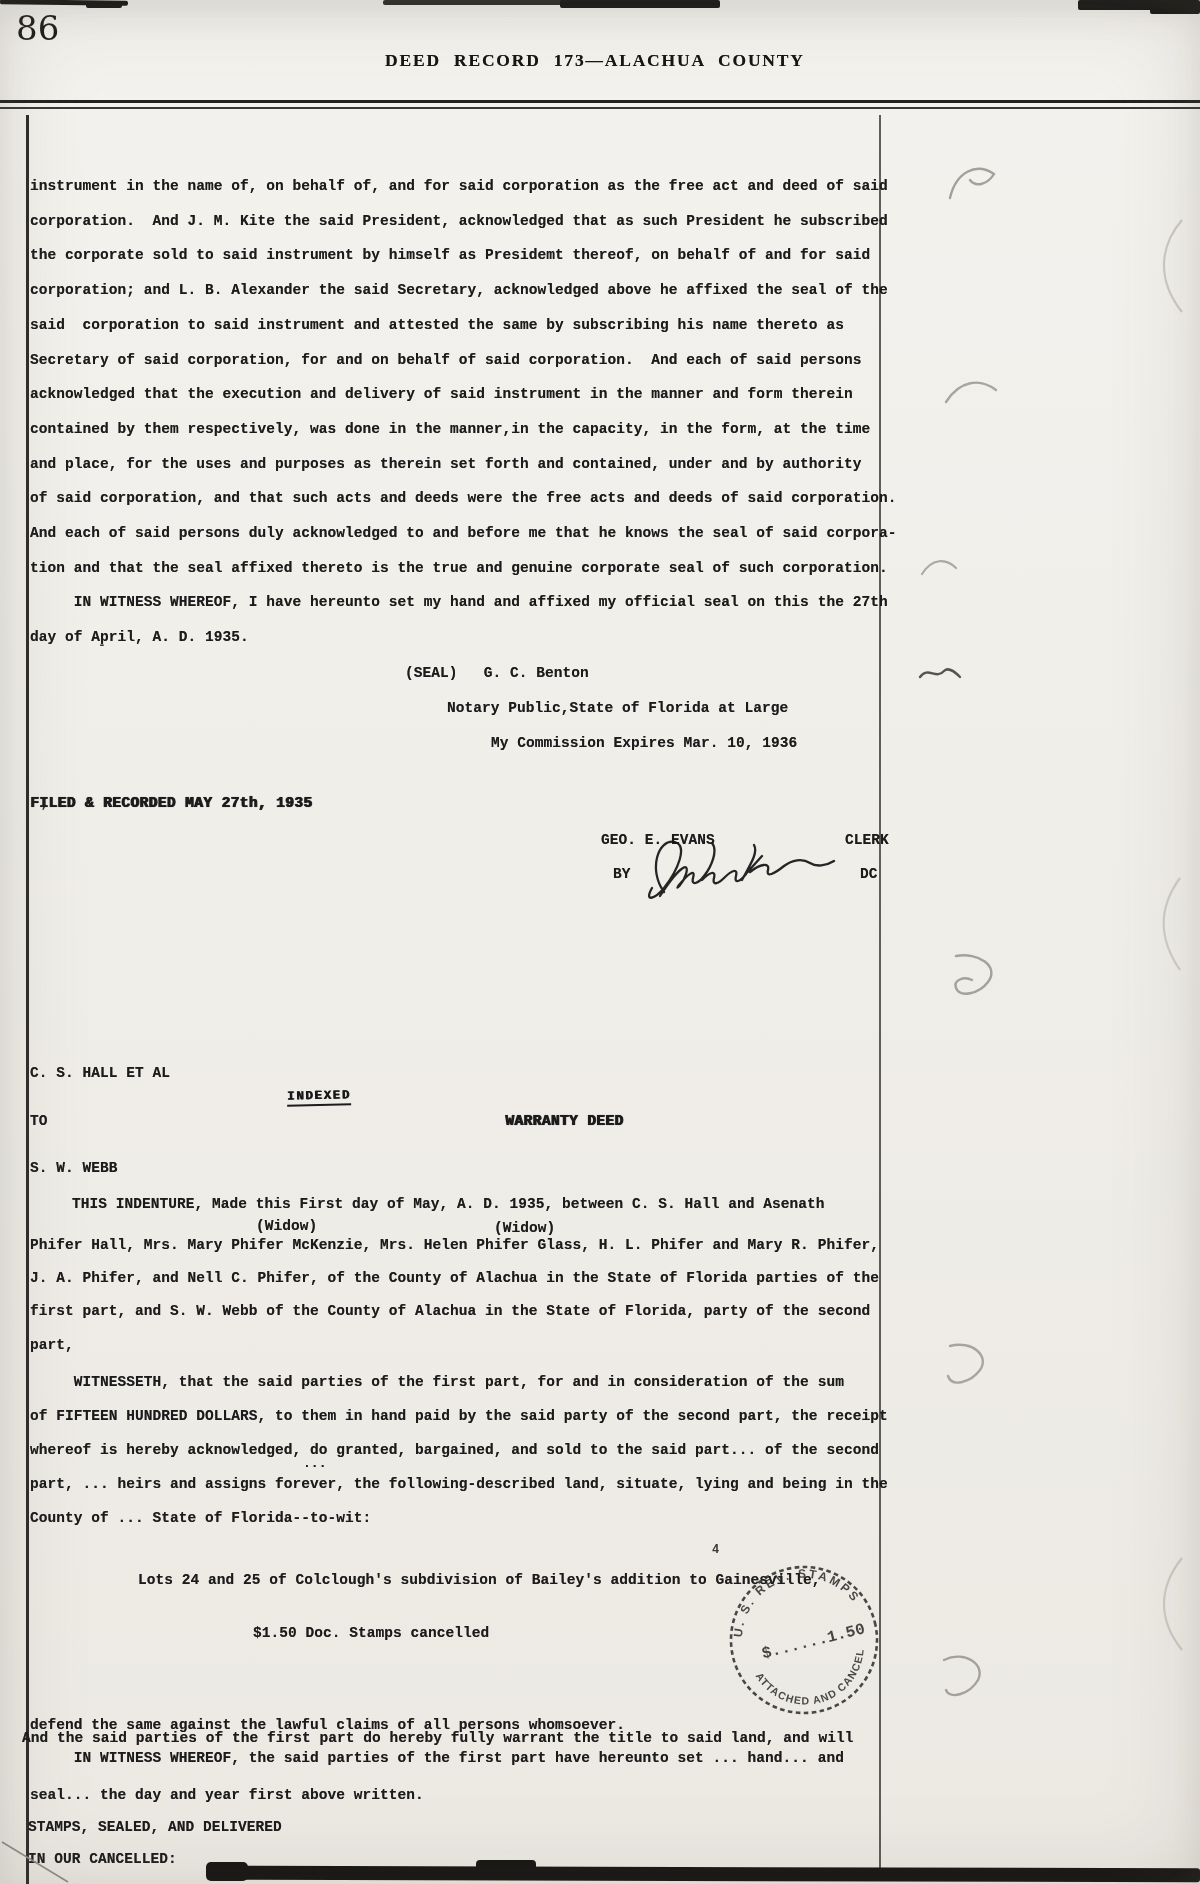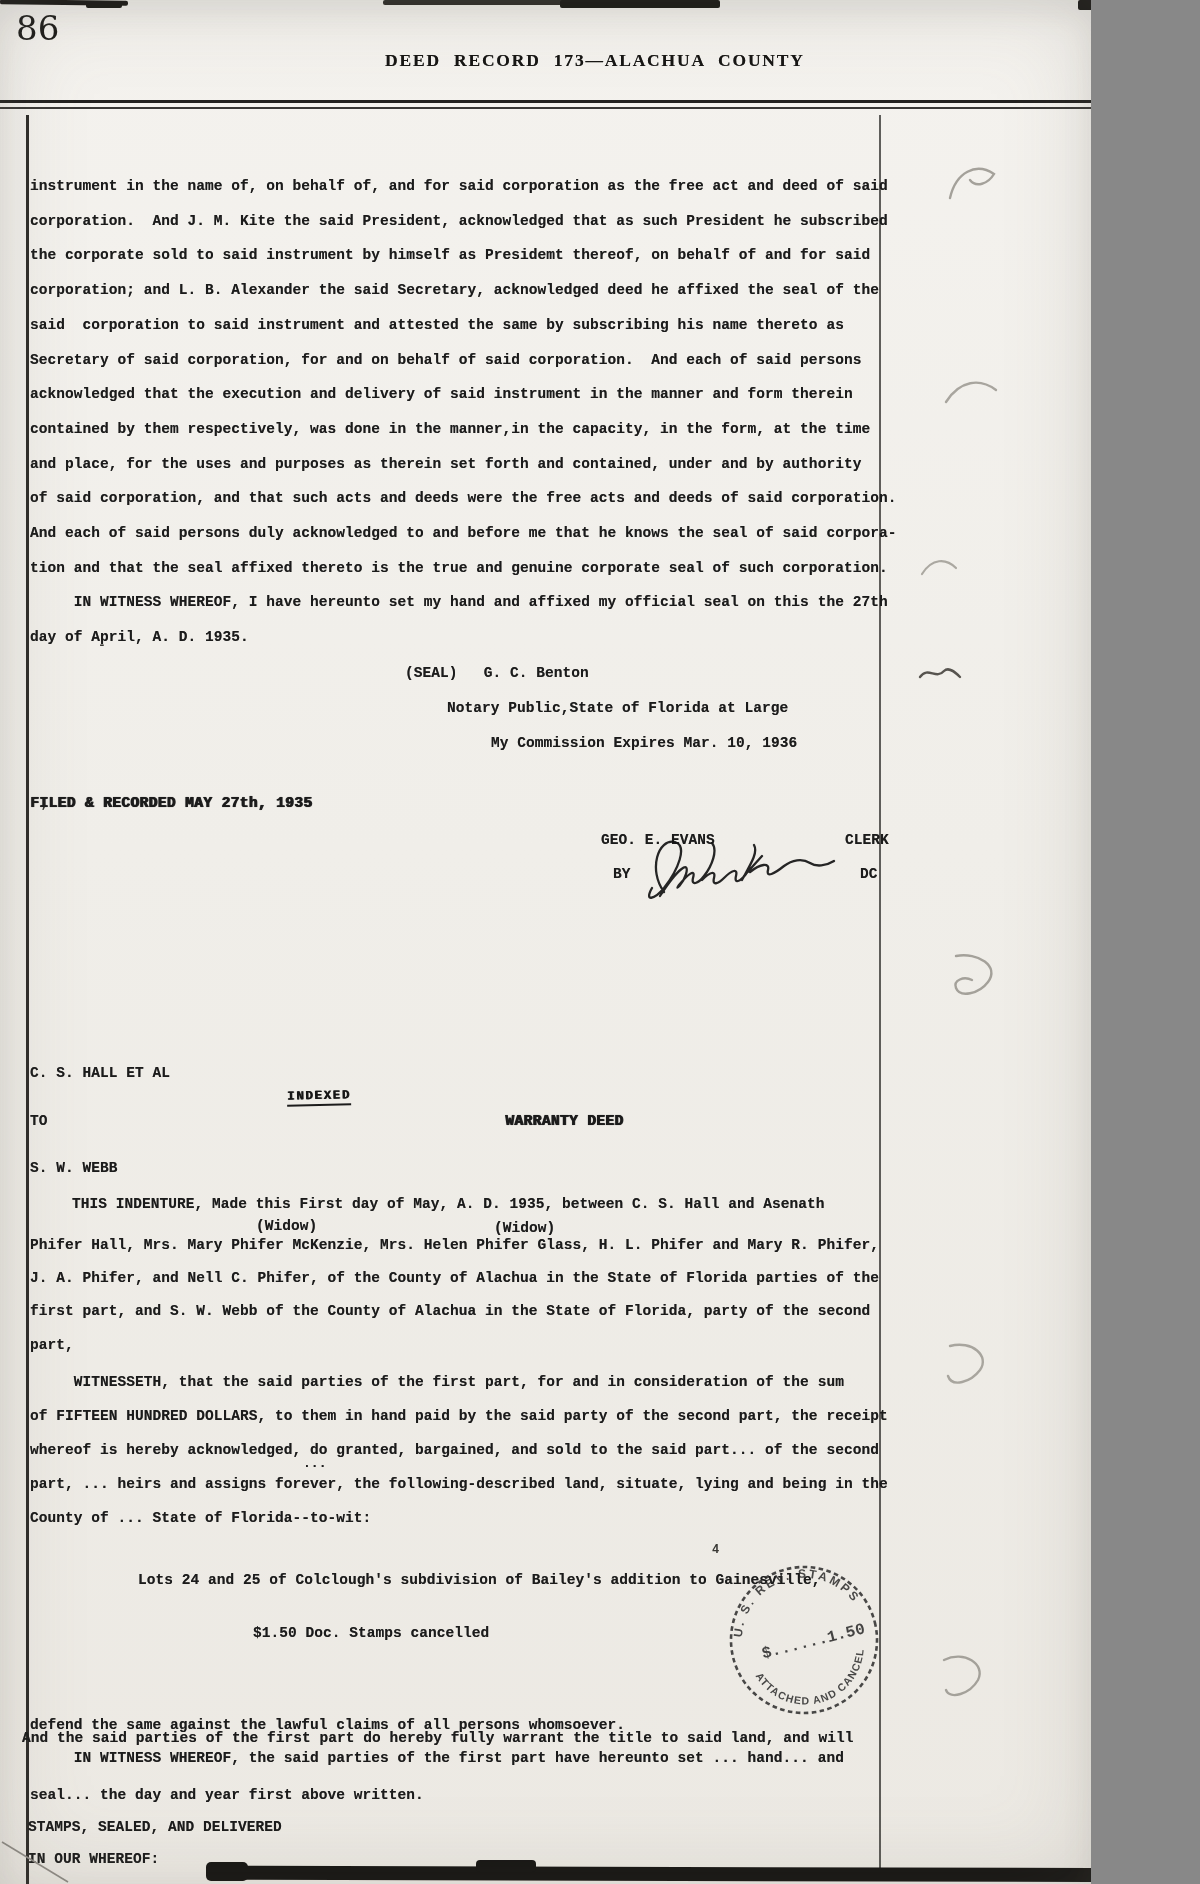--- a/index.html
+++ b/index.html
@@ -1,17 +1,17 @@
 <!DOCTYPE html>
 <html><head>
 <meta charset="utf-8">
 <style>
   html,body{margin:0;padding:0;background:#888;}
   .page{
-    position:relative; width:1091px; height:1884px; overflow:hidden;
+    position:relative; width:1200px; height:1884px; overflow:hidden;
     background:linear-gradient(180deg,#f4f2ee 0%,#f0eee9 45%,#ece9e3 100%);
     font-family:"Liberation Mono", monospace;
   }
   .page::after{
     content:""; position:absolute; inset:0; pointer-events:none;
     box-shadow: inset 0 0 90px rgba(110,104,92,.18), inset 0 14px 30px rgba(90,85,75,.10);
   }
   
   .tl{
     position:absolute; left:30px; white-space:pre;
@@ -65,21 +65,21 @@
 
   <div class="rule" style="top:100px;height:2.5px;"></div>
   <div class="rule" style="top:107px;height:1.5px;opacity:.9;"></div>
 
   <div class="vline" style="left:26px;top:115px;width:2.5px;height:1769px;"></div>
   <div class="vline" style="left:879px;top:115px;width:2px;height:1753px;opacity:.75;"></div>
 
   <div class="tl" style="top:178px;">instrument in the name of, on behalf of, and for said corporation as the free act and deed of said</div>
   <div class="tl" style="top:213px;">corporation.  And J. M. Kite the said President, acknowledged that as such President he subscribed</div>
   <div class="tl" style="top:247px;">the corporate sold to said instrument by himself as Presidemt thereof, on behalf of and for said</div>
-  <div class="tl" style="top:282px;">corporation; and L. B. Alexander the said Secretary, acknowledged deed he affixed the seal of the</div>
+  <div class="tl" style="top:282px;">corporation; and L. B. Alexander the said Secretary, acknowledged above he affixed the seal of the</div>
   <div class="tl" style="top:317px;">said  corporation to said instrument and attested the same by subscribing his name thereto as</div>
   <div class="tl" style="top:352px;">Secretary of said corporation, for and on behalf of said corporation.  And each of said persons</div>
   <div class="tl" style="top:386px;">acknowledged that the execution and delivery of said instrument in the manner and form therein</div>
   <div class="tl" style="top:421px;">contained by them respectively, was done in the manner,in the capacity, in the form, at the time</div>
   <div class="tl" style="top:456px;">and place, for the uses and purposes as therein set forth and contained, under and by authority</div>
   <div class="tl" style="top:490px;">of said corporation, and that such acts and deeds were the free acts and deeds of said corporation.</div>
   <div class="tl" style="top:525px;">And each of said persons duly acknowledged to and before me that he knows the seal of said corpora-</div>
   <div class="tl" style="top:560px;">tion and that the seal affixed thereto is the true and genuine corporate seal of such corporation.</div>
   <div class="tl" style="top:594px;">     IN WITNESS WHEREOF, I have hereunto set my hand and affixed my official seal on this the 27th</div>
   <div class="tl" style="top:629px;">day of April, A. D. 1935.</div>
@@ -137,21 +137,21 @@
       </text>
       <text x="38" y="90" font-family="Liberation Mono, monospace" font-size="16" font-weight="700" fill="#1f1f1f">$......1.50</text>
     </g>
   </svg>
 
   <div class="tl" style="left:22px;top:1682px;margin-top:48px;">And the said parties of the first part do hereby fully warrant the title to said land, and will</div>
   <div class="tl" style="top:1717px;">defend the same against the lawful claims of all persons whomsoever.</div>
   <div class="tl" style="top:1750px;">     IN WITNESS WHEREOF, the said parties of the first part have hereunto set ... hand... and</div>
   <div class="tl" style="top:1787px;">seal... the day and year first above written.</div>
   <div class="tl" style="left:28px;top:1819px;">STAMPS, SEALED, AND DELIVERED</div>
-  <div class="tl" style="left:28px;top:1851px;">IN OUR WHEREOF:</div>
+  <div class="tl" style="left:28px;top:1851px;">IN OUR CANCELLED:</div>
 
   <svg class="mark" style="left:946px;top:160px;" width="54" height="46" viewBox="0 0 54 46">
       <path d="M4,38 C10,12 30,2 48,14 C42,24 30,28 24,20" fill="none" stroke="#a4a19a" stroke-width="2.4" stroke-linecap="round"></path>
     </svg>
   <svg class="mark" style="left:944px;top:376px;" width="54" height="32" viewBox="0 0 54 32">
       <path d="M2,26 C16,4 36,2 52,14" fill="none" stroke="#a8a59e" stroke-width="2.4" stroke-linecap="round"></path>
     </svg>
   <svg class="mark" style="left:920px;top:554px;" width="38" height="26" viewBox="0 0 38 26">
       <path d="M2,20 C12,4 26,4 36,14" fill="none" stroke="#aba8a1" stroke-width="2.2" stroke-linecap="round"></path>
     </svg>

